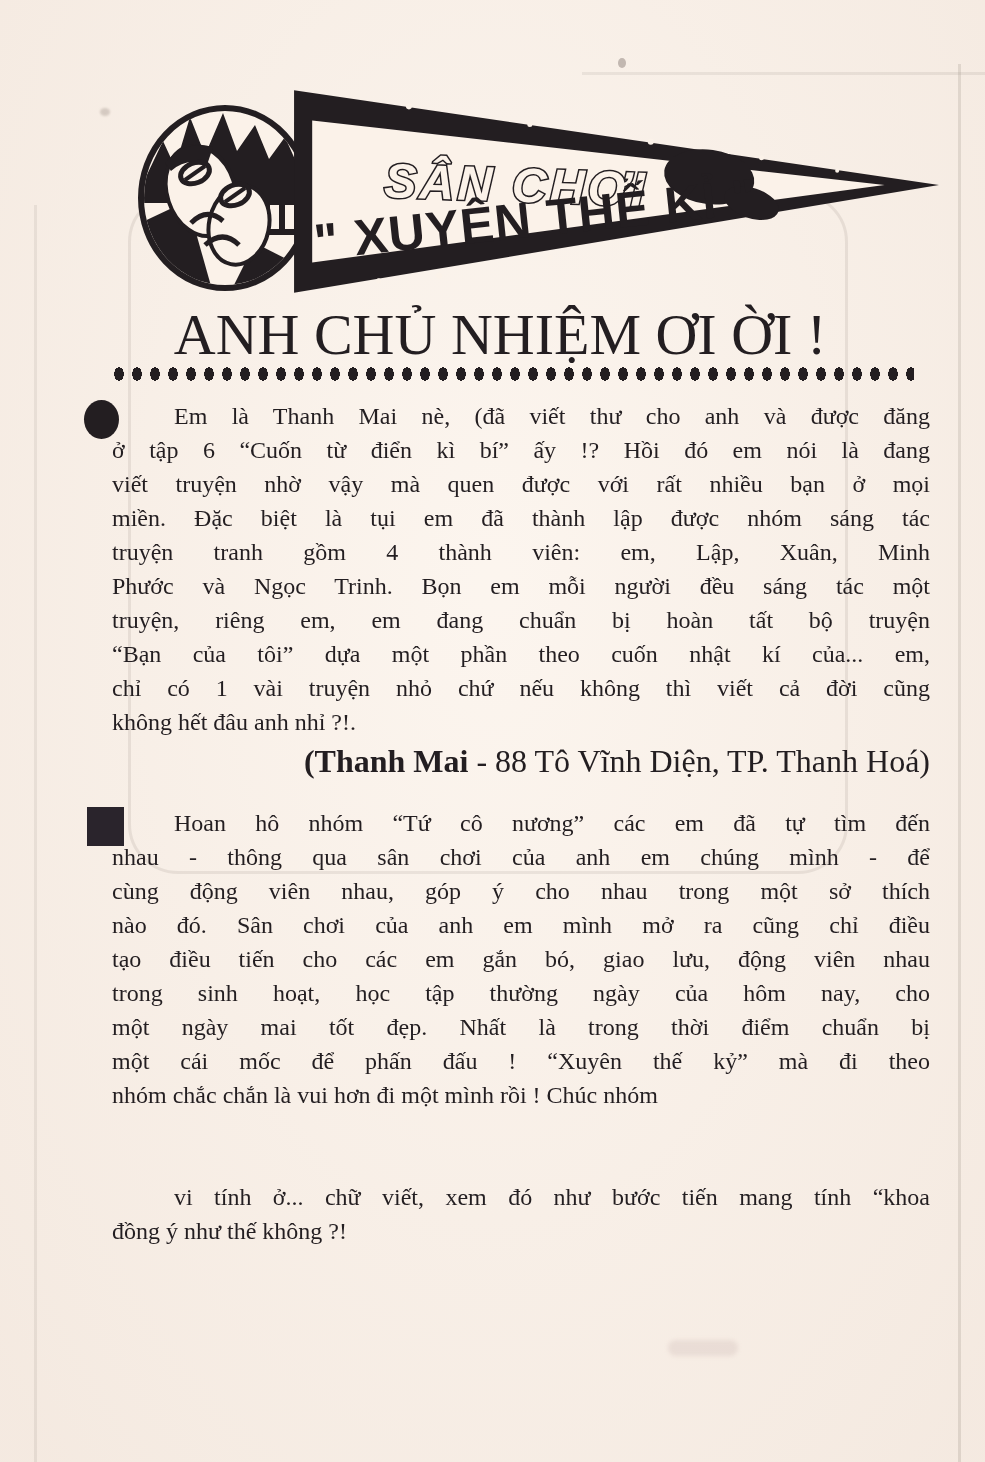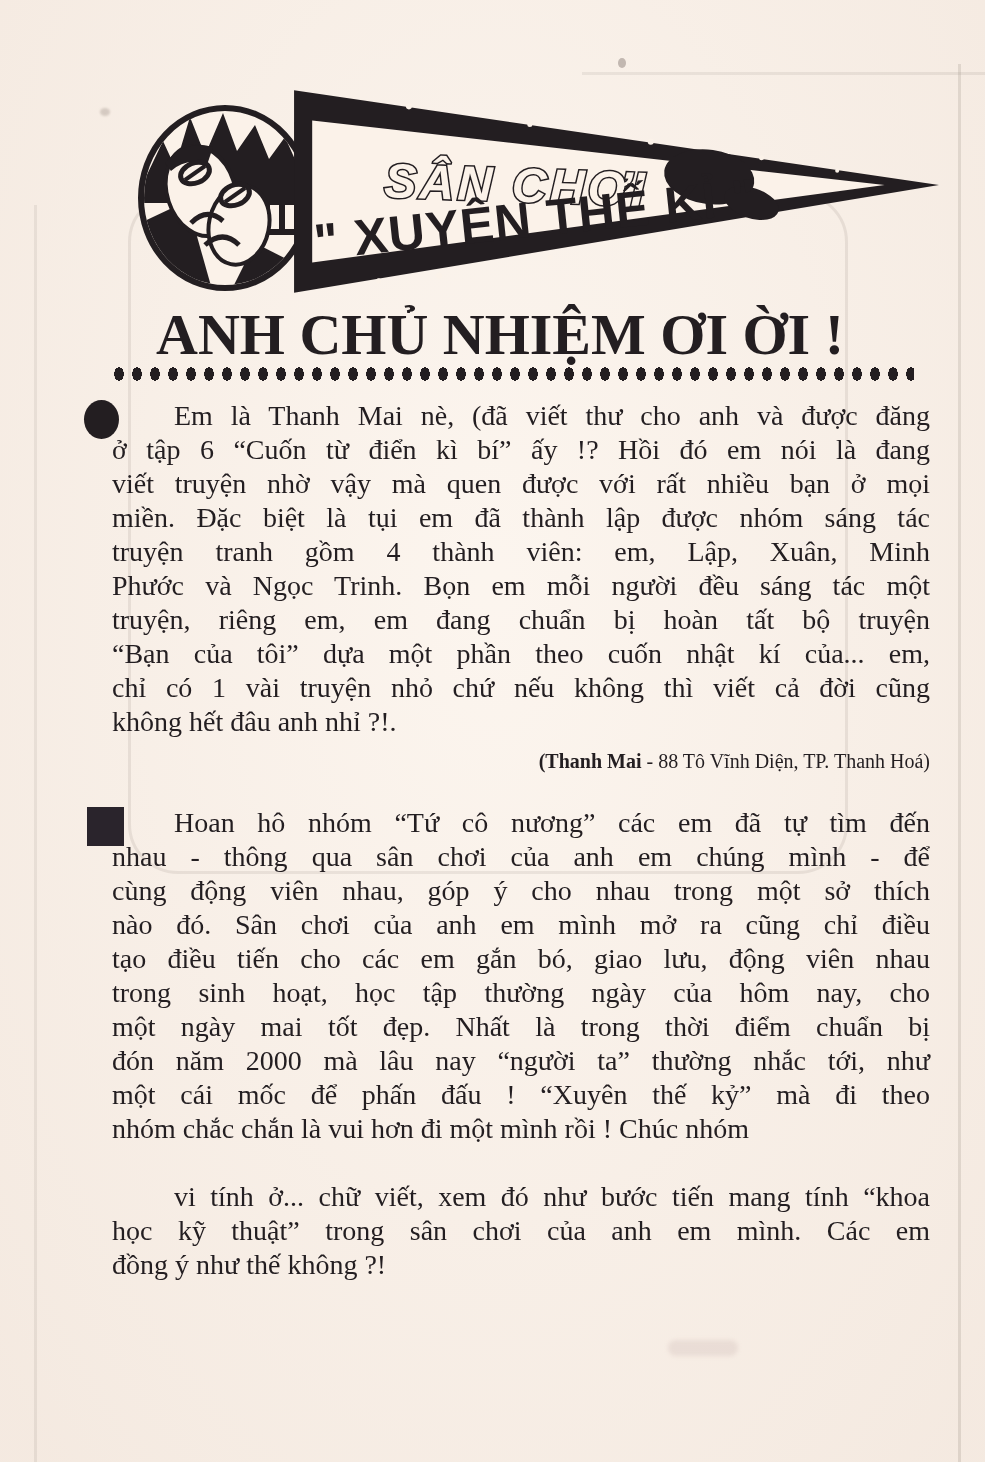--- a/index.html
+++ b/index.html
@@ -21,39 +21,39 @@
   .speck-b{left:100px;top:108px;width:10px;height:8px;background:rgba(140,125,118,.35);border-radius:50%;filter:blur(1px);}
   .smudge{left:668px;top:1340px;width:70px;height:16px;background:rgba(170,140,140,.18);border-radius:8px;filter:blur(2px);}
 
   .layer{position:absolute;z-index:1;}
 
   .logo{left:135px;top:102px;width:180px;height:192px;}
   .banner{left:288px;top:84px;width:655px;height:212px;}
 
   .title{
     left:80px;top:304px;width:840px;height:64px;line-height:62px;
-    font-size:58px;font-weight:bold;text-align:center;letter-spacing:0px;white-space:nowrap;
+    font-size:58px;font-weight:normal;text-align:center;letter-spacing:0px;white-space:nowrap;
   }
   .dots{
     left:110px;top:366px;width:804px;height:16px;
     background-image:radial-gradient(ellipse 5px 7px at center, #231e21 96%, transparent 97%);
     background-size:18px 16px;background-repeat:repeat-x;
   }
   .bullet-circle{left:84px;top:400px;width:35px;height:39px;border-radius:50%;background:#231e21;}
   .bullet-square{left:87px;top:807px;width:37px;height:39px;background:#2a242c;}
 
-  .para{left:112px;width:818px;font-size:28px;line-height:34px;}
+  .para{left:112px;width:818px;font-size:24px;line-height:34px;}
   .para-letter{top:399px;}
   .para-reply{top:806px;}
   .para-closing{top:1180px;}
   .para .line{text-align:justify;text-align-last:justify;}
   .para .line:first-child{text-indent:62px;}
   .para .line:last-child{text-align-last:left;}
 
-  .signature{left:112px;top:744px;width:818px;font-size:20px;line-height:34px;text-align:right;}
+  .signature{left:112px;top:744px;width:818px;font-size:32px;line-height:34px;text-align:right;}
   .signature b{font-weight:bold;}
 </style>
 </head>
 <body>
 
 <div class="sheet">
 
   <div class="ghost ghost-frame"></div>
   <div class="ghost ghost-line-right"></div>
   <div class="ghost ghost-line-top"></div>
@@ -131,23 +131,21 @@
 
   <div class="layer bullet-square"></div>
   <div class="layer para para-reply">
       <div class="line">Hoan hô nhóm “Tứ cô nương” các em đã tự tìm đến</div>
       <div class="line">nhau - thông qua sân chơi của anh em chúng mình - để</div>
       <div class="line">cùng động viên nhau, góp ý cho nhau trong một sở thích</div>
       <div class="line">nào đó. Sân chơi của anh em mình mở ra cũng chỉ điều</div>
       <div class="line">tạo điều tiến cho các em gắn bó, giao lưu, động viên nhau</div>
       <div class="line">trong sinh hoạt, học tập thường ngày của hôm nay, cho</div>
       <div class="line">một ngày mai tốt đẹp. Nhất là trong thời điểm chuẩn bị</div>
-      <div class="line">đón năm 2000 mà lâu nay “người ta” thường nhắc tới, như</div>
       <div class="line">một cái mốc để phấn đấu ! “Xuyên thế kỷ” mà đi theo</div>
       <div class="line">nhóm chắc chắn là vui hơn đi một mình rồi ! Chúc nhóm</div>
     </div>
   <div class="layer para para-closing">
       <div class="line">vi tính ở... chữ viết, xem đó như bước tiến mang tính “khoa</div>
-      <div class="line">học kỹ thuật” trong sân chơi của anh em mình. Các em</div>
       <div class="line">đồng ý như thế không ?!</div>
     </div>
 
 </div>
 
 </body></html>

